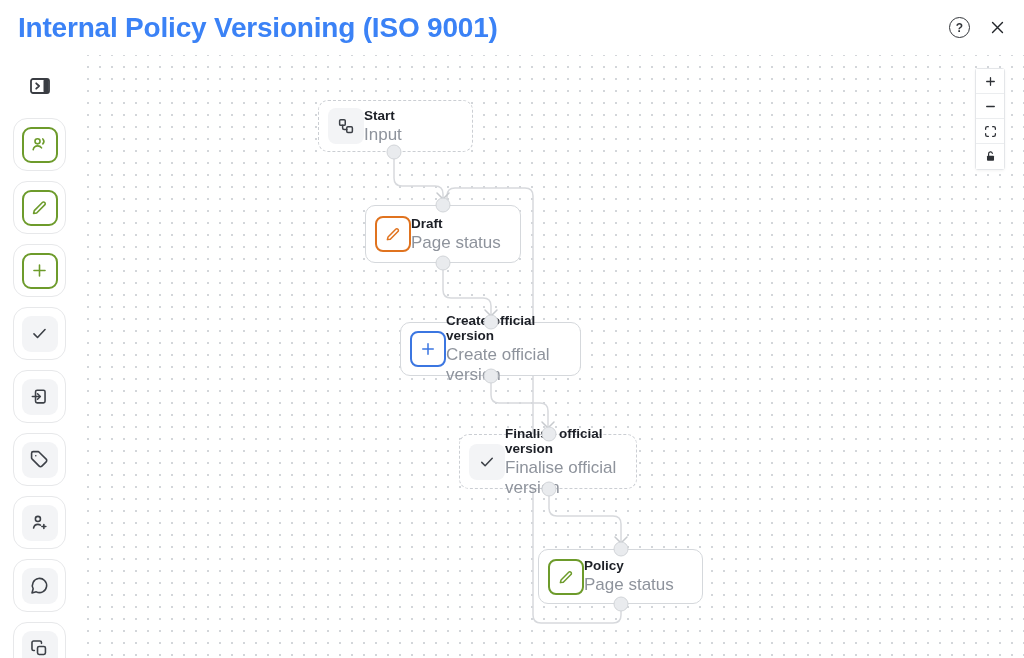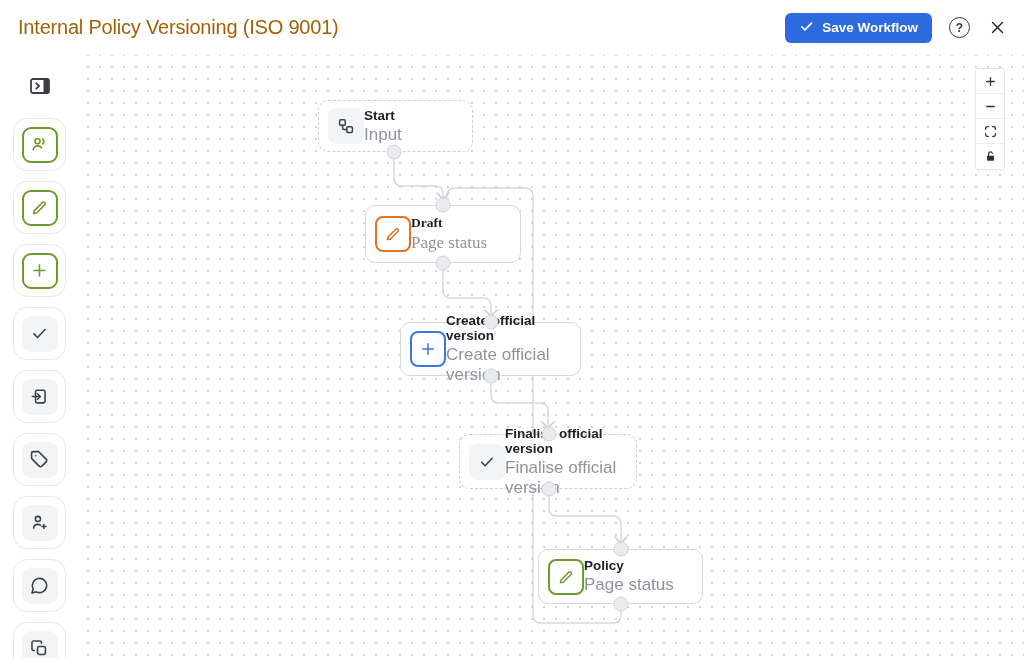--- a/index.html
+++ b/index.html
@@ -2,21 +2,21 @@
 <html><head>
 <meta charset="utf-8">
 <style>
   * { margin:0; padding:0; box-sizing:border-box; }
   html,body { width:1024px; height:658px; overflow:hidden; background:#fff;
     font-family:"Liberation Sans", sans-serif; }
 
   
   .header { position:absolute; left:0; top:0; width:1024px; height:55px;
     display:flex; align-items:center; padding:0 16px 0 18px; background:#fff; z-index:20; }
-  .page-title { font-size:20px; font-weight:400; color:#a16207; letter-spacing:-0.2px; }
+  .page-title { font-size:28px; font-weight:700; color:#3b82f6; letter-spacing:-0.2px; }
   .header-actions { margin-left:auto; display:flex; align-items:center; gap:17px; }
   .save-btn { display:flex; align-items:center; gap:8px; height:30px; padding:0 14px;
     background:#2d6ae0; border:none; border-radius:6px; color:#fff; font-size:13.5px;
     font-weight:600; cursor:pointer; font-family:inherit; }
   .help-btn { width:21px; height:21px; border:1.6px solid #33363b; border-radius:50%;
     background:#fff; color:#33363b; font-size:12px; font-weight:700; display:flex;
     align-items:center; justify-content:center; cursor:pointer; font-family:inherit; }
   .close-btn { background:none; border:none; color:#23262b; cursor:pointer; display:flex; padding:2px; }
 
   
@@ -65,26 +65,20 @@
   .zoom-btn { height:25px; background:#fff; border:none; border-bottom:1px solid #ebedef;
     display:flex; align-items:center; justify-content:center; color:#2e3136; cursor:pointer; }
   .zoom-btn:last-child { border-bottom:none; }
 </style>
 </head>
 <body>
 
 <div class="header">
   <span class="page-title">Internal Policy Versioning (ISO 9001)</span>
   <div class="header-actions">
-    <button class="save-btn">
-      <span class="save-check"><svg width="15" height="15" viewBox="0 0 24 24" fill="none" stroke="#fff" stroke-width="2.8" stroke-linecap="round" stroke-linejoin="round">
-            <path d="M4.5 12.5l5 5L20 6.5"></path>
-          </svg></span>
-      <span>Save Workflow</span>
-    </button>
     <button class="help-btn">?</button>
     <button class="close-btn">
       <svg width="17" height="17" viewBox="0 0 24 24" fill="none" stroke="currentColor" stroke-width="2" stroke-linecap="round">
           <path d="M5 5l14 14M19 5L5 19"></path>
         </svg>
     </button>
   </div>
 </div>
 
 <div class="canvas">
@@ -105,21 +99,21 @@
             <rect x="3.5" y="3.5" width="7.5" height="7.5" rx="1.5"></rect>
             <path d="M7.5 11v3.5a2 2 0 0 0 2 2H13"></path>
             <rect x="13" y="13" width="7.5" height="7.5" rx="1.5"></rect>
           </svg>
         </span>
         <span class="node-text">
           <span class="node-title">Start</span>
           <span class="node-subtitle">Input</span>
         </span>
       </div>
-      <div class="node solid" style="left: 365px; top: 150px; width: 156px; height: 58px; font-family: Liberation Serif, serif;">
+      <div class="node solid" style="left: 365px; top: 150px; width: 156px; height: 58px;">
         <span class="node-tile tile-orange">
           <svg width="18" height="18" viewBox="0 0 24 24" fill="none" stroke="currentColor" stroke-width="2" stroke-linecap="round" stroke-linejoin="round">
             <path d="M4.5 19.5l.9-3.6L15.6 5.7a2.12 2.12 0 0 1 3 3L8.4 18.9l-3.9.6z"></path>
           </svg>
         </span>
         <span class="node-text">
           <span class="node-title">Draft</span>
           <span class="node-subtitle">Page status</span>
         </span>
       </div>

